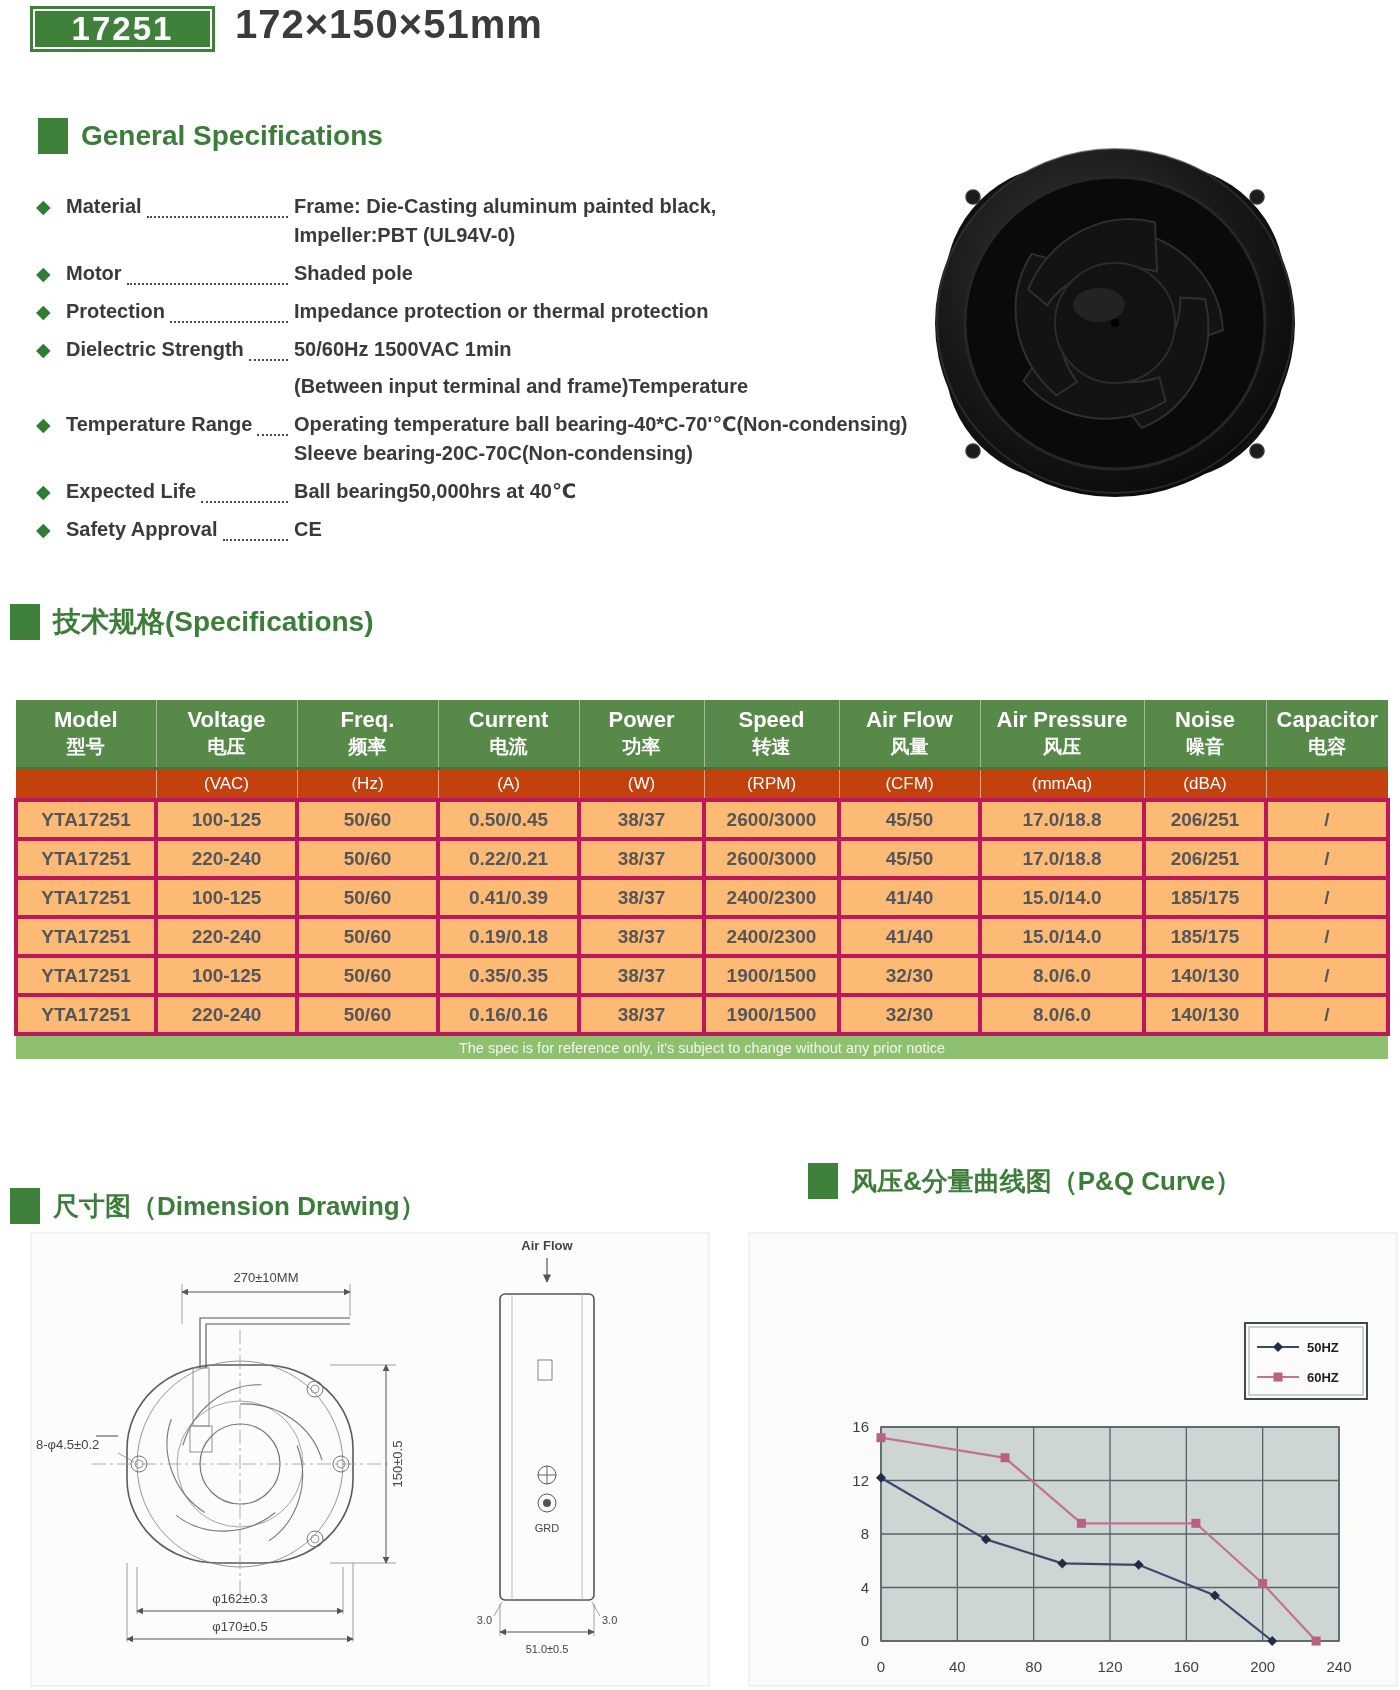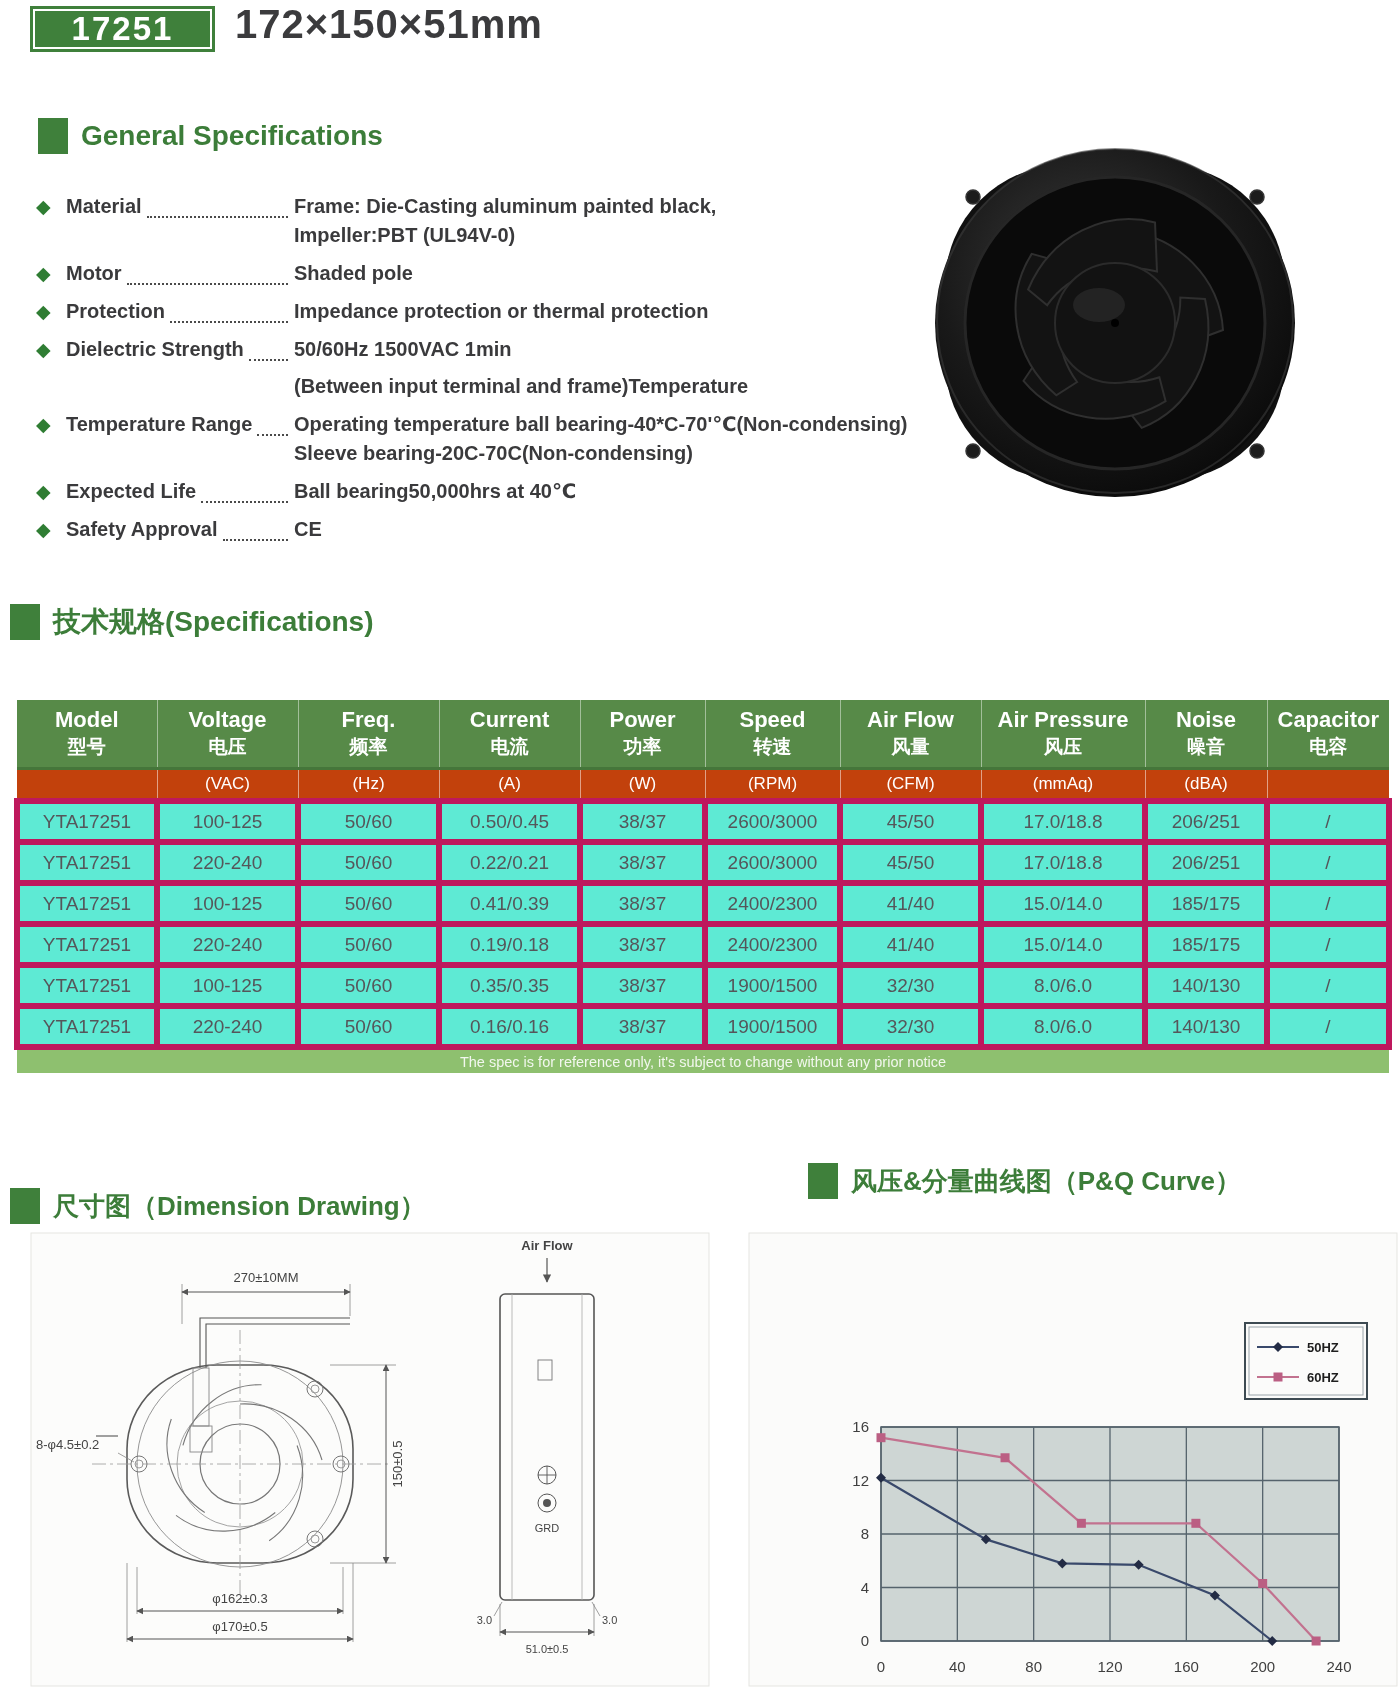--- a/index.html
+++ b/index.html
@@ -29,21 +29,21 @@
 
   
   .spec-table{position:absolute;left:14px;top:700px;width:1372px;border-collapse:collapse;table-layout:fixed;padding-left:20px;}
   .spec-table th{background:#578a48;color:#fff;padding:6px 0 7px 0;border-left:1px solid rgba(255,255,255,.45);vertical-align:middle;}
   .spec-table th:first-child{border-left:none;}
   .th-en{font-size:22px;font-weight:bold;line-height:28px;}
   .th-cn{font-size:19px;font-weight:bold;line-height:26px;}
   .units-row td{background:#c2410c;color:#fff;font-size:17px;text-align:center;height:26px;
                 border-top:3px solid #45763a;border-left:1px solid rgba(255,255,255,.5);}
   .units-row td:first-child{border-left:none;}
-  .data-row td{background:#5eead4;color:#55565a;font-size:19px;text-align:center;height:33px;border:6px solid #be185d;}
+  .data-row td{background:#fdba74;color:#55565a;font-size:19px;text-align:center;height:33px;border:4px solid #be185d;font-weight:bold;}
   .note-row td{background:#8ec06f;color:#f2f7ee;font-size:14.5px;height:21px;text-align:center;border:none;}
 
   
   .fan-photo{position:absolute;left:915px;top:135px;width:400px;height:375px;}
   .dim-svg{position:absolute;left:30px;top:1232px;width:680px;height:455px;}
   .pq-svg{position:absolute;left:748px;top:1232px;width:650px;height:455px;}
   .dtext{font-size:13px;fill:#444;font-family:"Liberation Sans",sans-serif;}
   .dtext-sm{font-size:11px;fill:#444;font-family:"Liberation Sans",sans-serif;}
   .tick{font-size:15px;fill:#3f3f3f;font-family:"Liberation Sans",sans-serif;}
   .legend-t{font-size:13px;font-weight:bold;fill:#1e1e1e;font-family:"Liberation Sans",sans-serif;}

